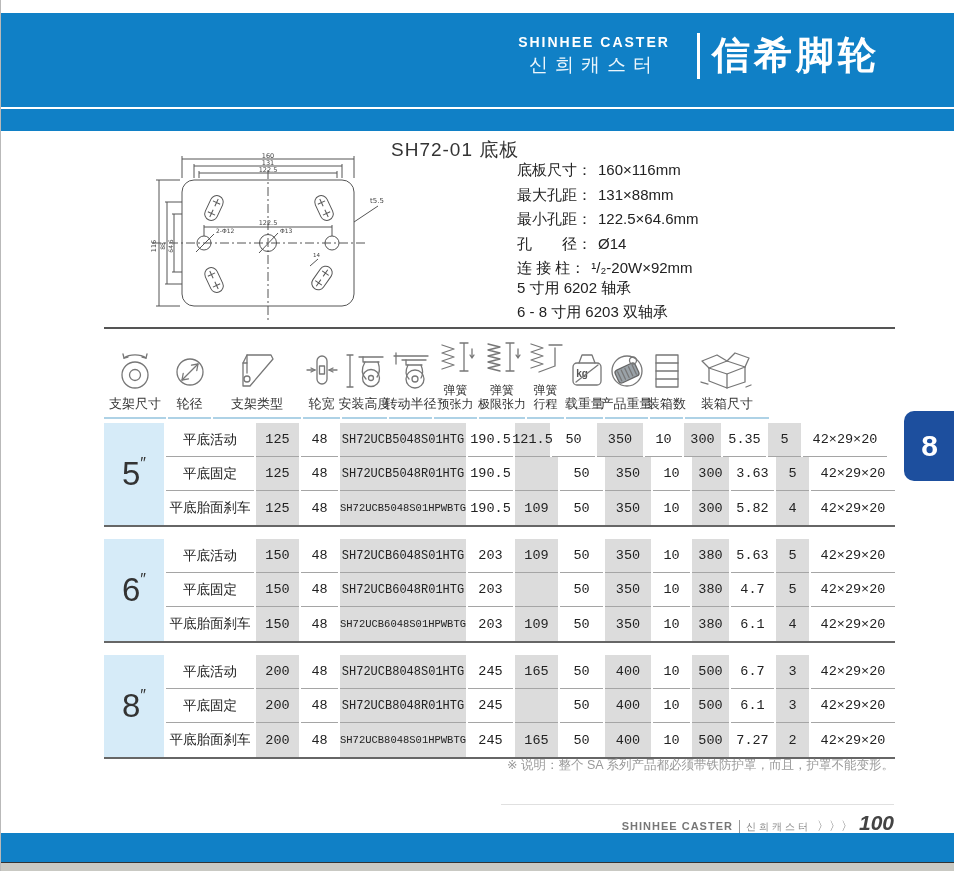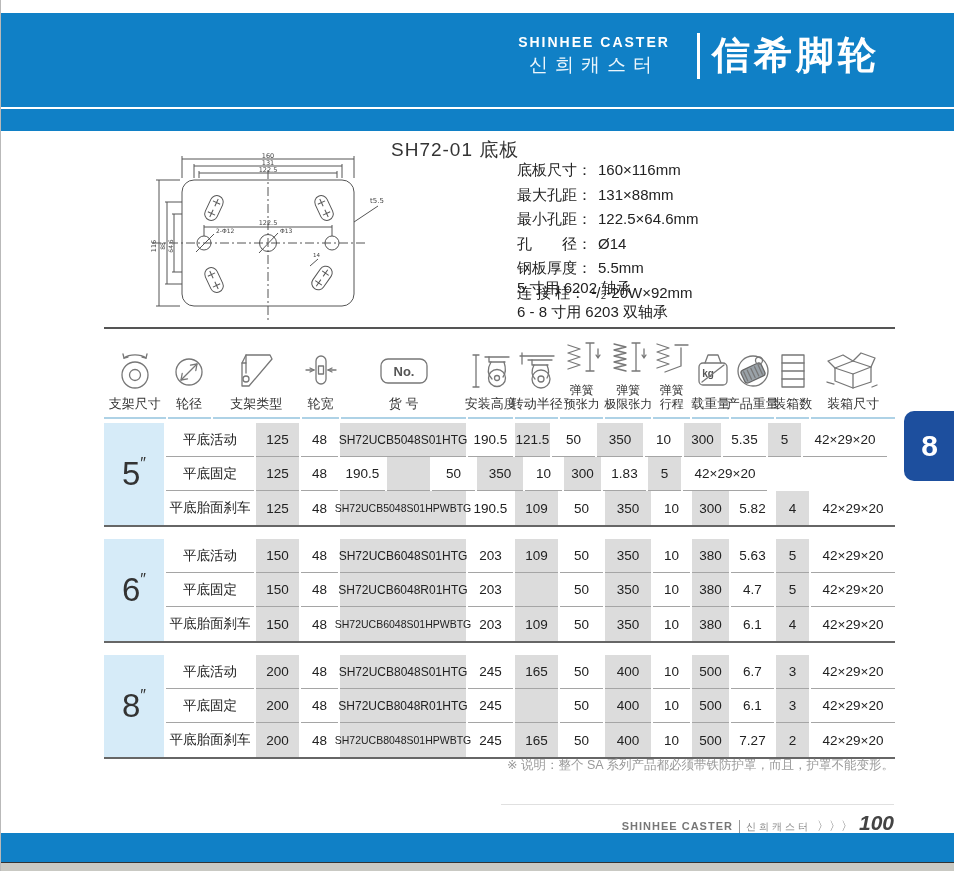--- a/index.html
+++ b/index.html
@@ -33,21 +33,21 @@
   .hcol{display:flex;flex-direction:column;align-items:center;justify-content:flex-end;}
   .hicon{height:46px;display:flex;align-items:flex-end;justify-content:center;}
   .hicon svg path,.hicon svg rect,.hicon svg circle{stroke:#777;fill:none;stroke-width:1.3;stroke-linejoin:round;stroke-linecap:round;}
   .hlabel{font-size:13px;color:#333;text-align:center;line-height:14px;margin-top:5px;white-space:pre;}
   .under{height:2px;background:#aed2e6;width:100%;margin-top:6px;}
   .tgroup{display:flex;gap:2px;margin-top:12px;border-bottom:2px solid #666;}
   .tgroup.first{margin-top:4px;}
   .size-cell{background:#d6ebf8;display:flex;align-items:center;justify-content:center;color:#333;}
   .size-num{font-size:33px;}
   .size-quote{font-size:16px;vertical-align:super;position:relative;top:-10px;}
-  .rows{display:flex;flex-direction:column;flex:1;}
+  .rows{display:flex;flex-direction:column;flex:1;font-family:Liberation Mono, monospace;}
   .trow{display:flex;gap:2px;}
   .tcell{height:34px;display:flex;align-items:center;justify-content:center;font-size:13.5px;color:#222;
          border-bottom:1px solid #a5a5a5;box-sizing:border-box;}
   .trow.last .tcell{border-bottom:none;}
   .gray{background:#dcdcdc;}
   .pn{font-size:12px;letter-spacing:0;}
   .pn.small{font-size:10.5px;}
   
   .note{position:absolute;left:103px;top:757px;width:790px;text-align:right;font-size:12.5px;color:#999;}
   .footer{position:absolute;left:500px;top:804px;width:393px;text-align:right;border-top:1px solid #e0e0e0;padding-top:6px;}
@@ -93,24 +93,20 @@
     </div>
     <div class="spec-row">
       <span class="spec-label">最小孔距：</span>
       <span class="spec-value">122.5×64.6mm</span>
     </div>
     <div class="spec-row">
       <span class="spec-label">孔　　径：</span>
       <span class="spec-value">Ø14</span>
     </div>
     <div class="spec-row">
-      <span class="spec-label">钢板厚度：</span>
-      <span class="spec-value">5.5mm</span>
-    </div>
-    <div class="spec-row">
       <span class="spec-label">连 接 柱：</span>
       <span class="spec-value">¹/₂-20W×92mm</span>
     </div>
   </div>
 
   <div class="bearing-notes">
     <div>5 寸用 6202 轴承</div>
     <div>6 - 8 寸用 6203 双轴承</div>
   </div>
 
@@ -220,30 +216,20 @@
             <svg width="34" height="42" viewBox="0 0 34 42">
               <rect x="12" y="6" width="10" height="28" rx="5"></rect>
               <rect x="14.5" y="16" width="5" height="8"></rect>
               <path d="M2 20 L10 20 M24 20 L32 20"></path>
               <path d="M10 20 l-4 -2 M10 20 l-4 2 M24 20 l4 -2 M24 20 l4 2"></path>
             </svg>
           </span>
           <div class="hlabel">轮宽</div>
           <div class="under"></div>
         </div>
-        <div class="hcol" style="width: 126px;">
-          <span class="hicon">
-            <svg width="58" height="42" viewBox="0 0 58 42">
-              <rect x="6" y="9" width="46" height="24" rx="7"></rect>
-              <text x="29" y="26" text-anchor="middle" style="fill:#555;stroke:none;font-size:13px;font-weight:bold;">No.</text>
-            </svg>
-          </span>
-          <div class="hlabel">货 号</div>
-          <div class="under"></div>
-        </div>
         <div class="hcol" style="width: 45px;">
           <span class="hicon">
             <svg width="44" height="42" viewBox="0 0 44 42">
               <path d="M7 5 L7 37 M4 5 L10 5 M4 37 L10 37"></path>
               <path d="M16 7 L40 7"></path>
               <path d="M20 7 L20 12 L36 12"></path>
               <path d="M22 12 C18 19 19 25 23 29 M35 12 C37 18 37 23 34 27"></path>
               <circle cx="28" cy="28" r="8.5"></circle>
               <circle cx="28" cy="28" r="2.5"></circle>
             </svg>
@@ -372,27 +358,28 @@
               <div class="tcell" style="width: 37px;">10</div>
               <div class="tcell gray" style="width: 37px;">300</div>
               <div class="tcell" style="width: 43px;">5.35</div>
               <div class="tcell gray" style="width: 33px;">5</div>
               <div class="tcell" style="width: 84px;">42×29×20</div>
             </div>
             <div class="trow">
               <div class="tcell" style="width: 88px;">平底固定</div>
               <div class="tcell gray" style="width: 43px;">125</div>
               <div class="tcell" style="width: 37px;">48</div>
+              <div class="tcell gray pn" style="width: 126px;">SH72UCB5048R01HTG</div>
               <div class="tcell" style="width: 45px;">190.5</div>
               <div class="tcell gray" style="width: 43px;"></div>
               <div class="tcell" style="width: 43px;">50</div>
               <div class="tcell gray" style="width: 46px;">350</div>
               <div class="tcell" style="width: 37px;">10</div>
               <div class="tcell gray" style="width: 37px;">300</div>
-              <div class="tcell" style="width: 43px;">1.83</div>
+              <div class="tcell" style="width: 43px;">3.63</div>
               <div class="tcell gray" style="width: 33px;">5</div>
               <div class="tcell" style="width: 84px;">42×29×20</div>
             </div>
             <div class="trow last">
               <div class="tcell" style="width: 88px;">平底胎面刹车</div>
               <div class="tcell gray" style="width: 43px;">125</div>
               <div class="tcell" style="width: 37px;">48</div>
               <div class="tcell gray pn small" style="width: 126px;">SH72UCB5048S01HPWBTG</div>
               <div class="tcell" style="width: 45px;">190.5</div>
               <div class="tcell gray" style="width: 43px;">109</div>

